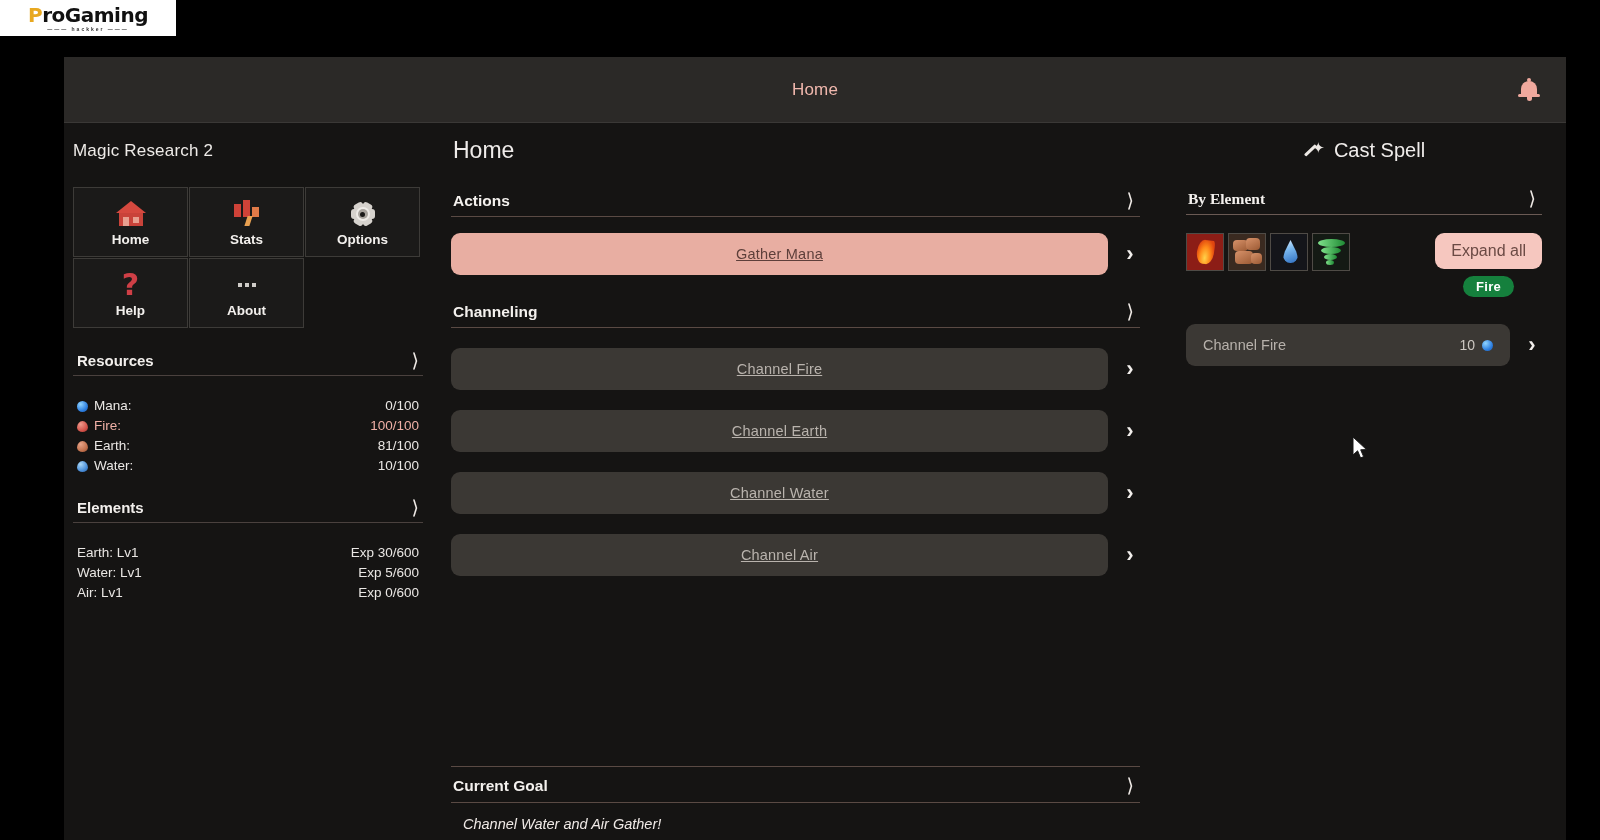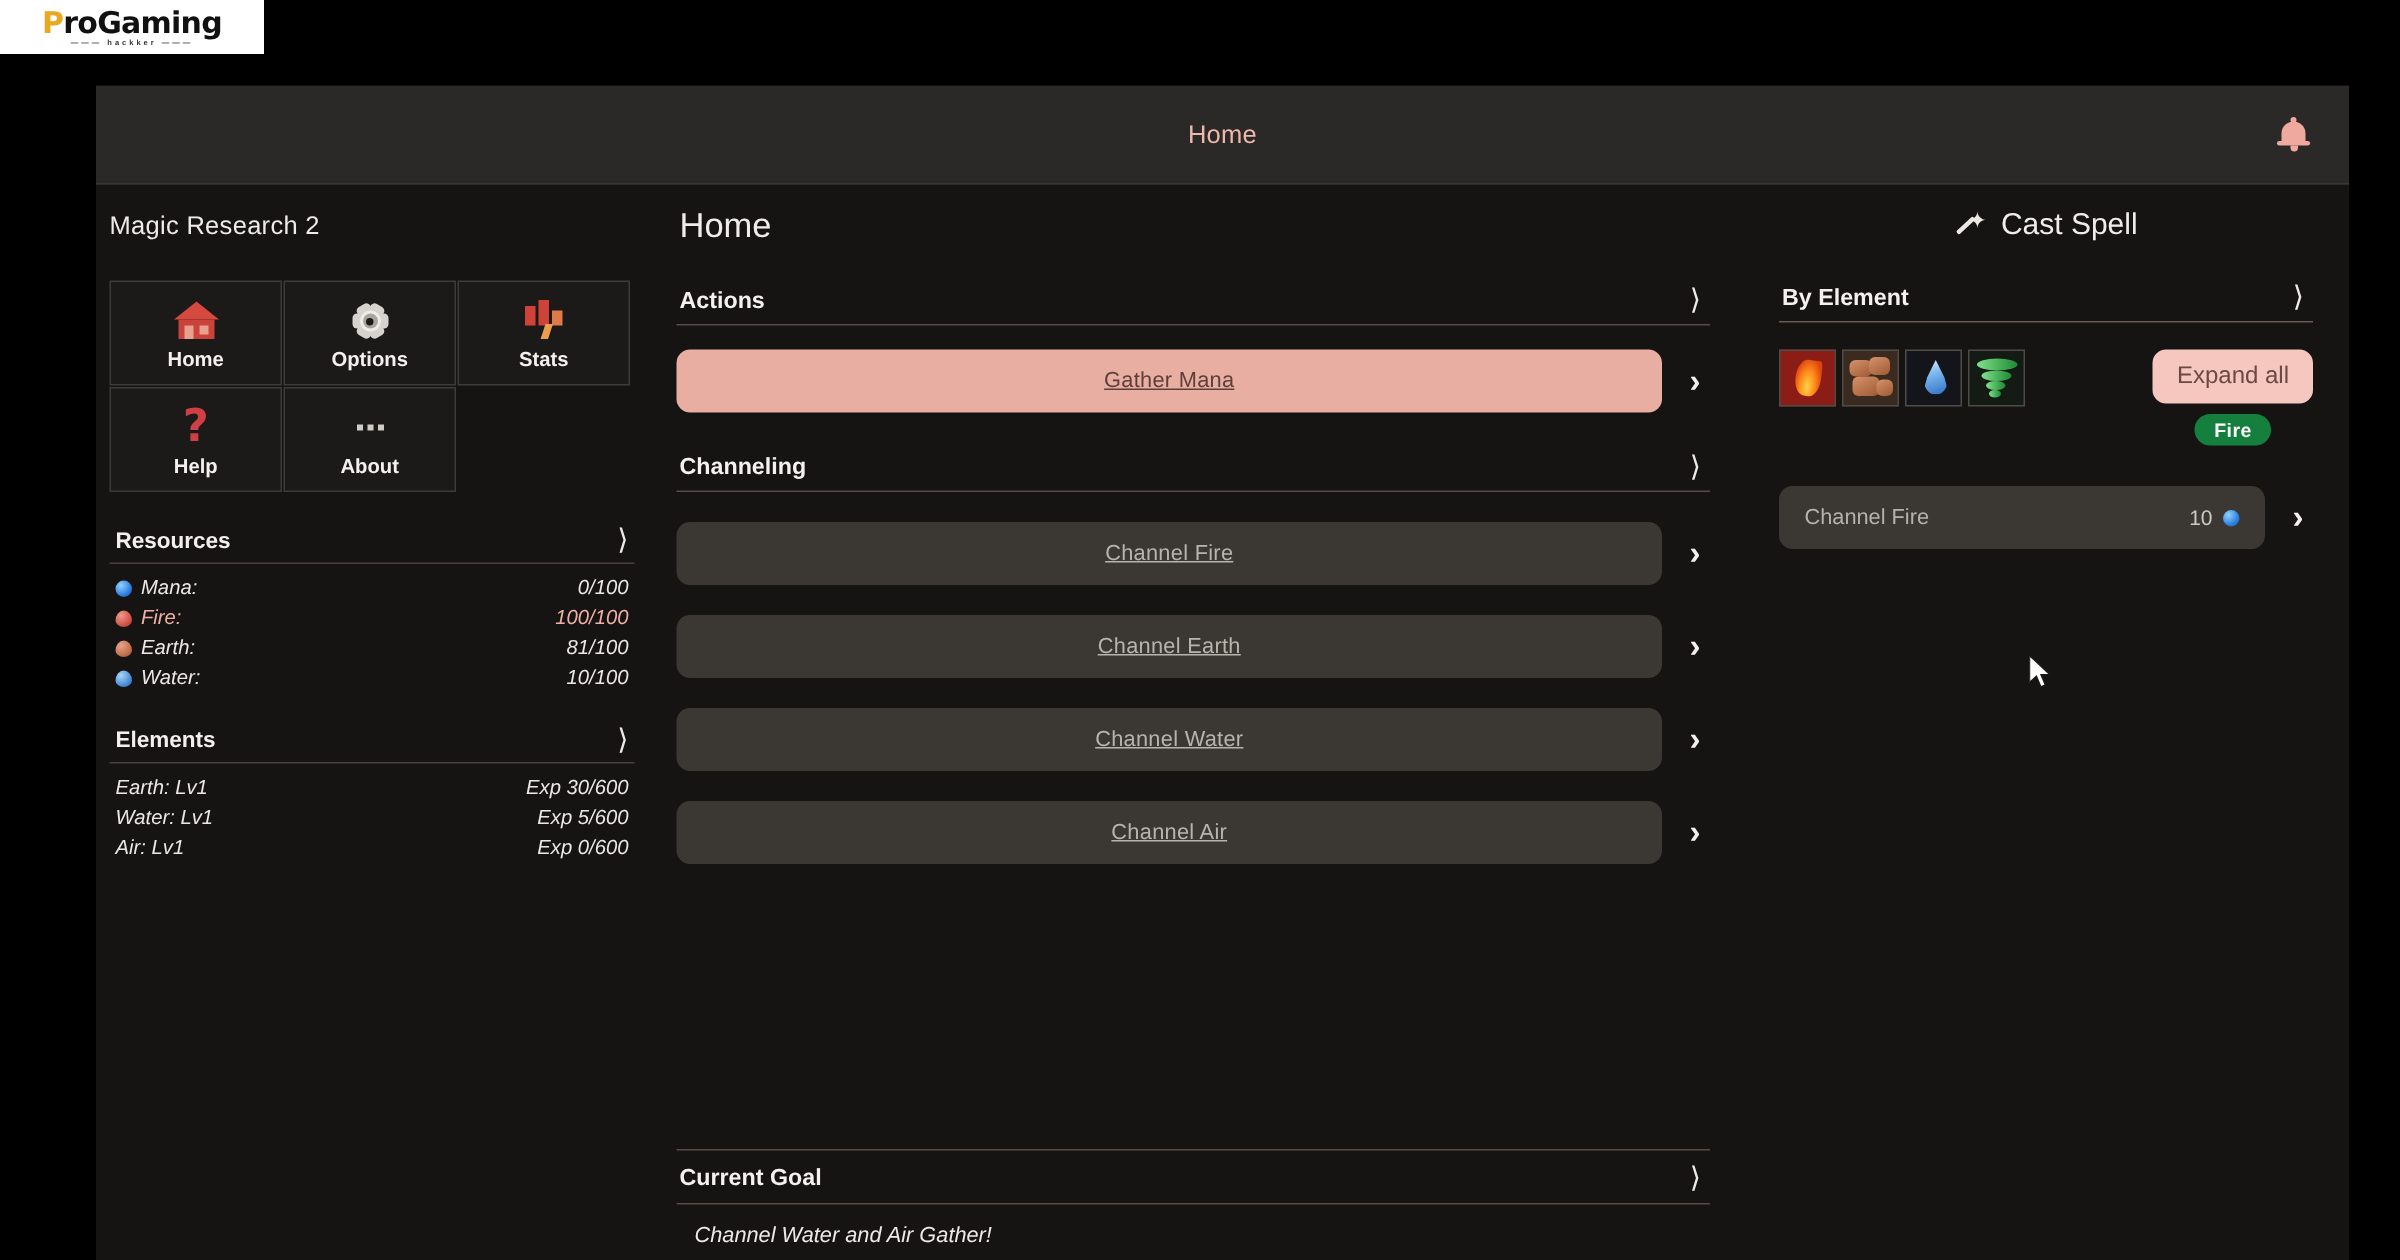--- a/index.html
+++ b/index.html
@@ -132,21 +132,21 @@
        font-size:13.5px; padding:1px 4px; line-height:18px; }
   .kv .k{ display:flex; align-items:center; gap:6px; color:#eae7e4; }
   .kv .v{ color:#eae7e4; }
   .kv.full .k,.kv.full .v{ color:#f0b0a6;justify-content:center; }
   .kv.lvl .k,.kv.lvl .v{ font-weight:bold; color:#fbf8f5; }
   .orb{ width:11px; height:11px; border-radius:50%; display:inline-block; }
   .orb.mana{ background:radial-gradient(circle at 33% 30%, #8fd3ff, #2d7fe0 62%, #1a54a8); }
   .orb.fire{ background:radial-gradient(circle at 33% 30%, #f09a8c, #d3534a 62%, #9b2f2a); border-radius:50% 50% 50% 50%/60% 60% 40% 40%; }
   .orb.earth{ background:radial-gradient(circle at 33% 30%, #e8a488, #c2714d 62%, #8b4a2e); border-radius:50% 50% 50% 50%/60% 60% 40% 40%; }
   .orb.water{ background:radial-gradient(circle at 33% 30%, #a9d7f7, #4a8ed8 62%, #2a5c9c); border-radius:50% 50% 50% 50%/60% 60% 40% 40%; }
-  .panel-rows{ margin-top:6px;font-style:italic; }
+  .panel-rows{ margin-top:20px; }
 
   
   #center{ flex:1; padding:10px 34px 0 12px; position:relative; }
   #page-title{ font-size:23px; color:#efecea; padding:4px 0 0 2px; }
 
   .sec-head{
     display:flex; align-items:center; justify-content:space-between;
     border-bottom:1px solid #5a4a44; padding:0 6px 6px 2px; margin-top:27px;
   }
   .sec-head .ttl{ font-size:15.5px; font-weight:bold; color:#f4f1ee; }
@@ -175,21 +175,21 @@
   }
   .wand{ width:22px; height:22px; position:relative; display:block; }
   .wand .stick{
     position:absolute; left:2px; top:14px; width:15px; height:3px;
     background:#ece8e4; transform:rotate(-43deg); transform-origin:left center; border-radius:1px;
   }
   .wand .star{
     position:absolute; left:9px; top:0px; font-size:15px; line-height:15px; color:#ece8e4;
   }
 
-  #right .sec-head{ border-bottom:1px solid #6a5a54; }
+  #right .sec-head{ border-bottom:1px solid #6a5a54;font-family:Liberation Serif, serif; }
 
   #elem-row{ display:flex; align-items:flex-start; justify-content:space-between; margin-top:18px; }
   #elem-tiles{ display:flex; gap:4px; }
   .etile{ width:38px; height:38px; border:1px solid #4f4b46; position:relative; overflow:hidden; cursor:pointer; }
   .etile.fire{ background:#8c1d16; }
   .etile.earth{ background:#3a2a20; }
   .etile.water{ background:#14151a; }
   .etile.air{ background:#141a14; }
   .e-fire{ position:absolute; left:10px; top:6px; width:17px; height:24px;
     background:radial-gradient(ellipse at 50% 75%, #ffd24a 0%, #ff8c1a 42%, #e0450f 78%);
@@ -267,41 +267,41 @@
                 <span class="wall"></span>
                 <span class="door"></span>
                 <span class="win"></span>
               </span>
           </span>
           <span class="lbl">Home</span>
         </div>
 
         <div class="navbtn">
           <span class="ico">
+            <span class="ico-stats">
+                <b class="b1"></b>
+                <b class="b2"></b>
+                <b class="b3"></b>
+                <b class="tail"></b>
+              </span>
+          </span>
+          <span class="lbl">Stats</span>
+        </div>
+
+        <div class="navbtn">
+          <span class="ico">
             <span class="ico-gear">
                 <span class="g1"></span>
                 <span class="g2"></span>
                 <span class="g3"></span>
                 <span class="hub"></span>
                 <span class="hole"></span>
               </span>
           </span>
           <span class="lbl">Options</span>
-        </div>
-
-        <div class="navbtn">
-          <span class="ico">
-            <span class="ico-stats">
-                <b class="b1"></b>
-                <b class="b2"></b>
-                <b class="b3"></b>
-                <b class="tail"></b>
-              </span>
-          </span>
-          <span class="lbl">Stats</span>
         </div>
 
         <div class="navbtn">
           <span class="ico">
               <span class="ico-help">?</span>
             </span>
           <span class="lbl">Help</span>
         </div>
 
         <div class="navbtn">

